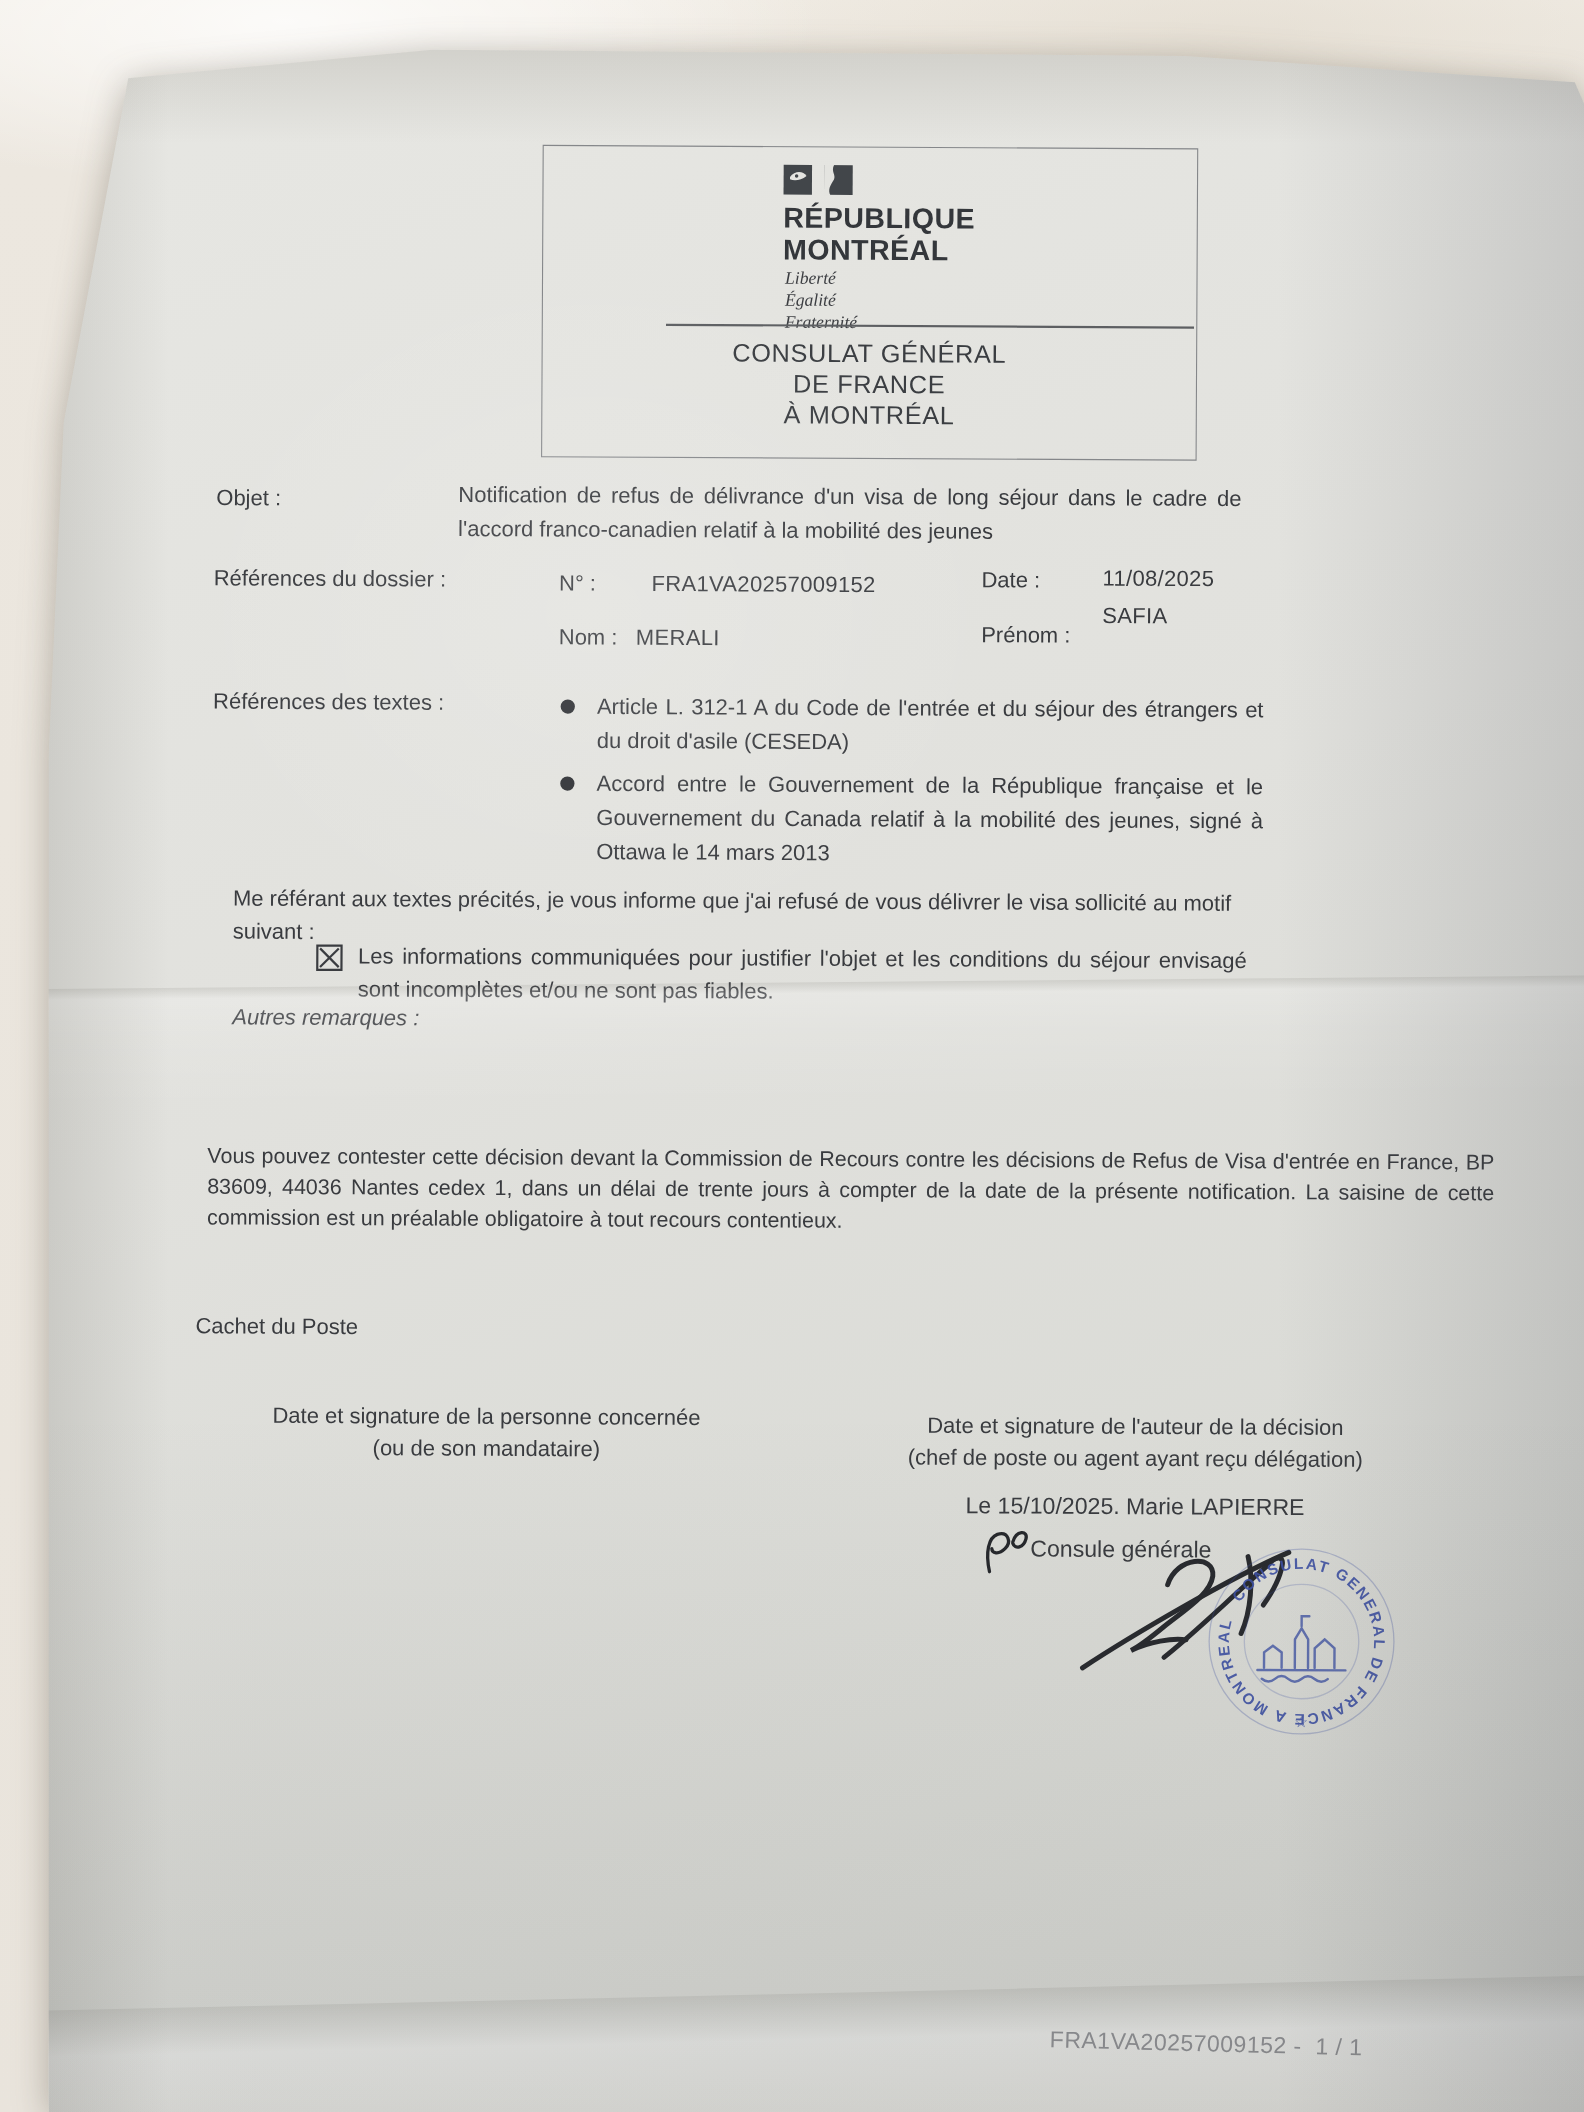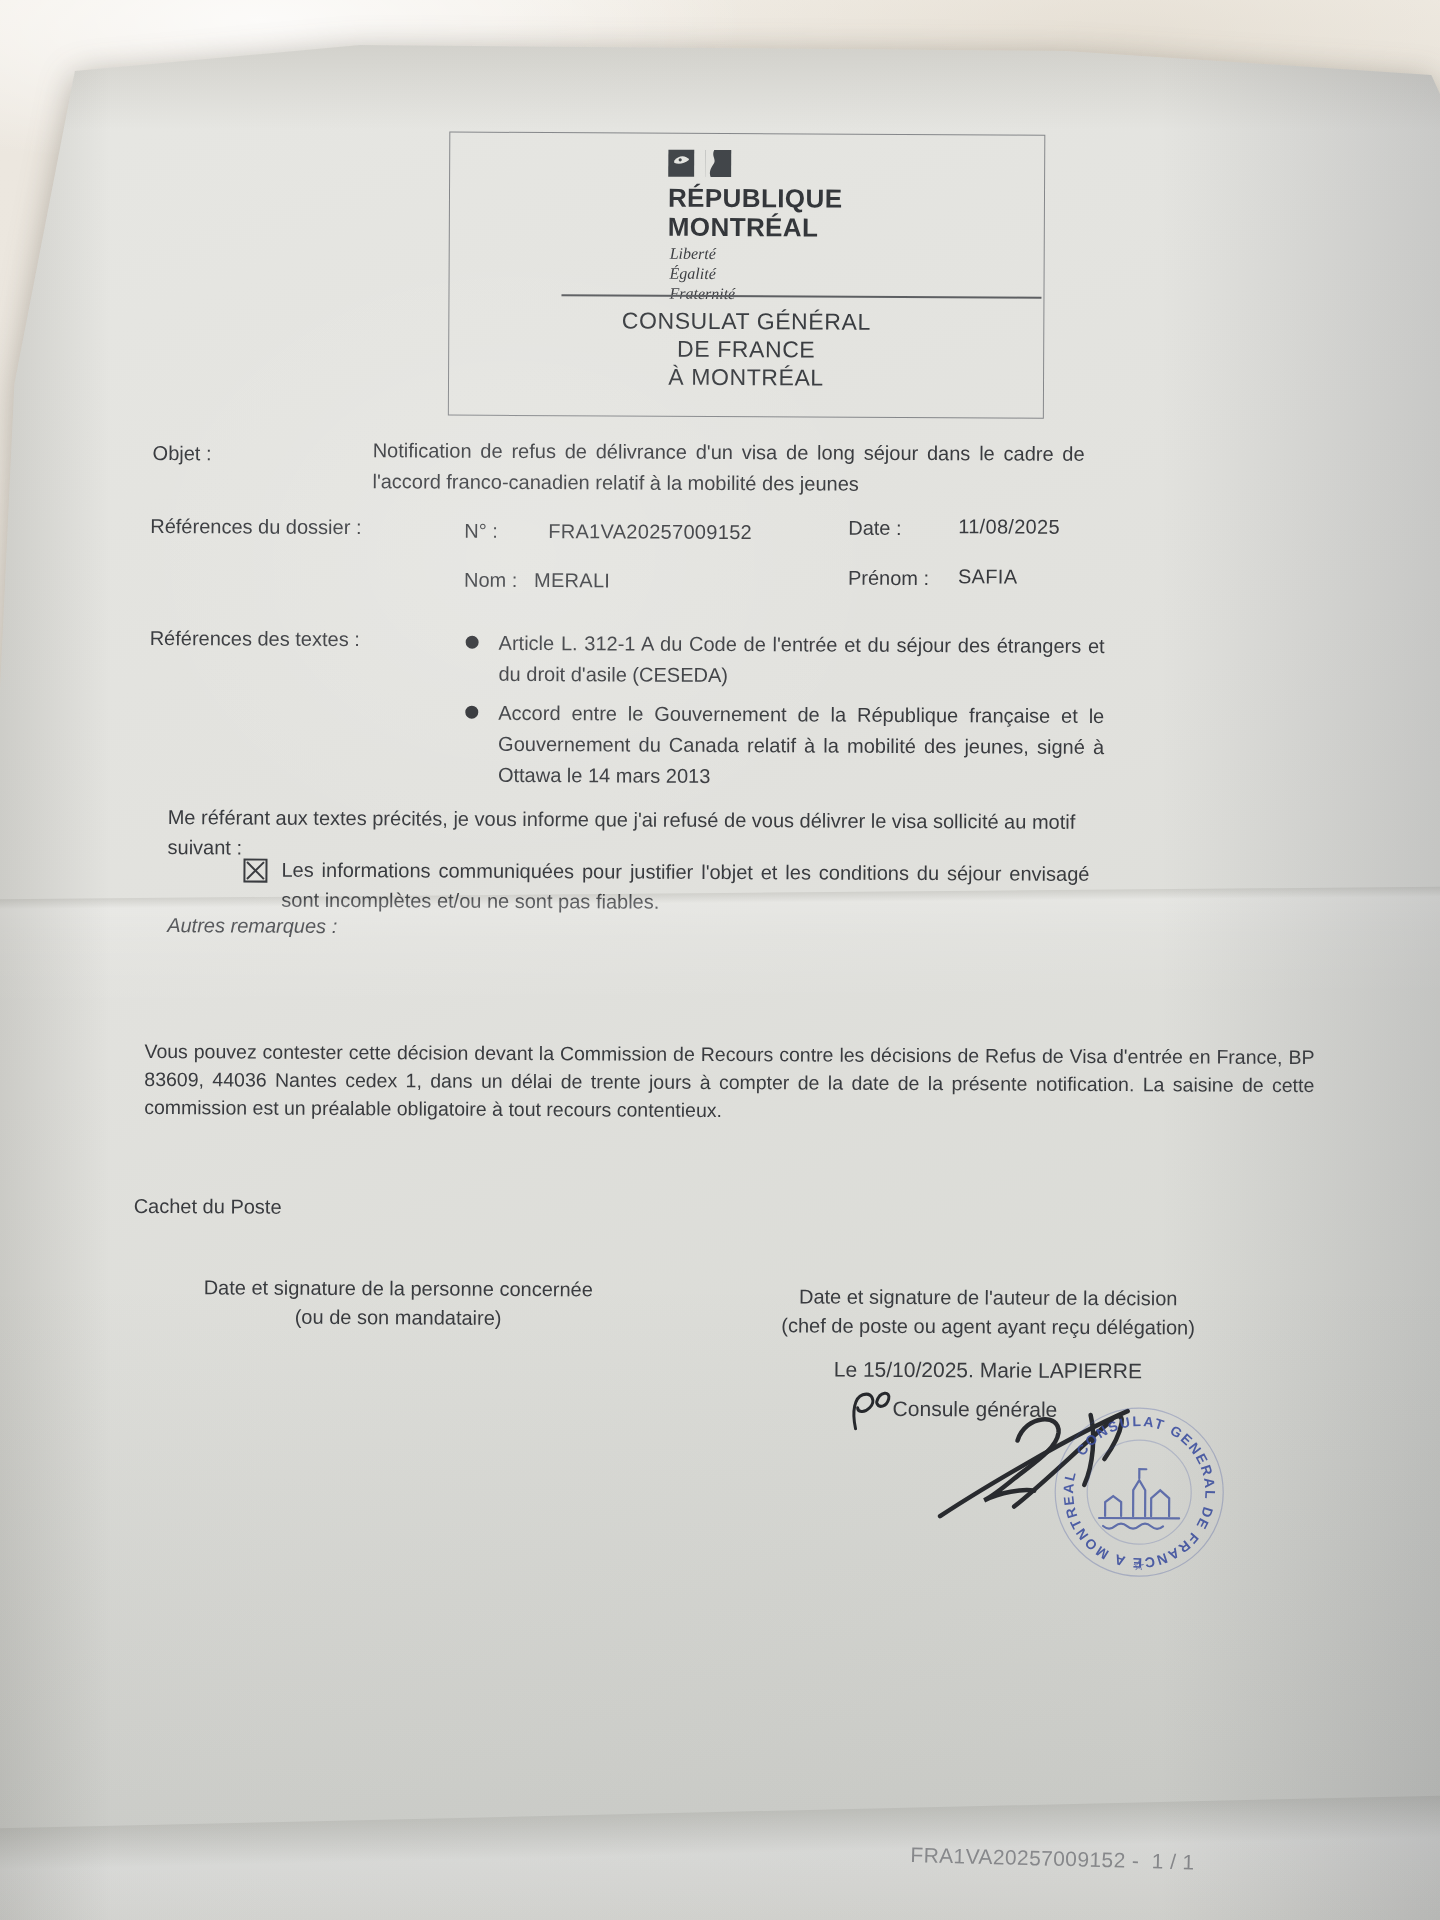--- a/index.html
+++ b/index.html
@@ -4,21 +4,21 @@
 <style>
   html,body{margin:0;padding:0;}
   body{
     width:1440px;height:1920px;overflow:hidden;position:relative;
     font-family:"Liberation Sans",sans-serif;
     background:
       radial-gradient(ellipse 700px 220px at 18% 1%, rgba(255,255,255,.75), rgba(255,255,255,0) 70%),
       radial-gradient(ellipse 900px 260px at 78% 2%, rgba(220,212,198,.55), rgba(220,212,198,0) 70%),
       linear-gradient(180deg,#f3efe8 0%, #ece7df 8%, #e9e4dc 100%);
   }
-  .paper-wrap{position:absolute;inset:0;filter:drop-shadow(0 5px 16px rgba(70,60,45,.35));}
+  .paper-wrap{position:absolute;inset:0;filter:drop-shadow(0 5px 16px rgba(70,60,45,.35));margin-left:44px;}
   .paper{
     position:absolute;inset:0;
     clip-path:polygon(0% 36%, 1% 20%, 5.2% 3.7%, 25% 2.35%, 74% 2.65%, 99.4% 3.9%, 100% 4.9%, 100% 100%, 0% 100%);
     background:linear-gradient(160deg,#e7e7e3 0%, #e1e1dd 45%, #d8d9d4 80%, #d2d3ce 100%);
   }
   .shade{position:absolute;pointer-events:none;}
   .shade-top{left:0;right:0;top:40px;height:90px;background:linear-gradient(180deg,rgba(125,120,108,.20),rgba(125,120,108,0));}
   .shade-right{top:0;bottom:0;right:0;width:280px;background:linear-gradient(90deg,rgba(70,72,80,0),rgba(70,72,80,.17));}
   .shade-left{top:60px;bottom:0;left:0;width:110px;background:linear-gradient(90deg,rgba(90,88,80,.16),rgba(90,88,80,0));}
   .shade-bottom{left:0;right:0;bottom:0;height:640px;background:linear-gradient(180deg,rgba(60,62,68,0),rgba(60,62,68,.10));}
@@ -90,21 +90,21 @@
       <div class="par just" style="left:370px;top:437px;width:712px">Notification de refus de délivrance d'un visa de long séjour dans le cadre de l'accord franco-canadien relatif à la mobilité des jeunes</div>
 
       <div class="lbl" style="left:148px;top:518px">Références du dossier :</div>
       <div class="lbl" style="left:462px;top:521px">N° :</div>
       <div class="val" style="left:546px;top:521px">FRA1VA20257009152</div>
       <div class="lbl" style="left:846px;top:516px">Date :</div>
       <div class="val" style="left:956px;top:514px">11/08/2025</div>
       <div class="lbl" style="left:462px;top:570px">Nom :</div>
       <div class="val" style="left:532px;top:570px">MERALI</div>
       <div class="lbl" style="left:846px;top:566px">Prénom :</div>
-      <div class="val" style="left:956px;top:564px">SAFIA</div>
+      <div class="val" style="left:956px;top:548px">SAFIA</div>
 
       <div class="lbl" style="left:148px;top:630px">Références des textes :</div>
       <div class="bullet" style="left:464px;top:637px"></div>
       <div class="par just" style="left:497px;top:629px;width:606px">Article L. 312-1 A du Code de l'entrée et du séjour des étrangers et du droit d'asile (CESEDA)</div>
       <div class="bullet" style="left:464px;top:707px"></div>
       <div class="par just" style="left:497px;top:699px;width:606px">Accord entre le Gouvernement de la République française et le Gouvernement du Canada relatif à la mobilité des jeunes, signé à Ottawa le 14 mars 2013</div>
 
       <div class="par" style="left:167px;top:805px;width:910px;line-height:30px">Me référant aux textes précités, je vous informe que j'ai refusé de vous délivrer le visa sollicité au motif suivant :</div>
       <div class="cb"></div>
       <div class="par just" style="left:281px;top:857px;width:808px;line-height:30px">Les informations communiquées pour justifier l'objet et les conditions du séjour envisagé sont incomplètes et/ou ne sont pas fiables.</div>

